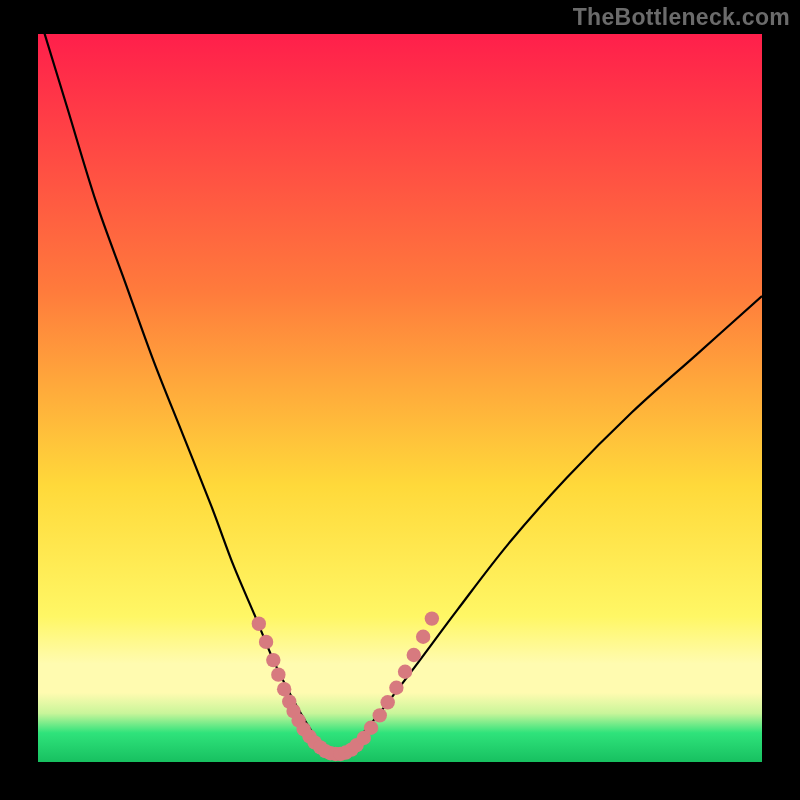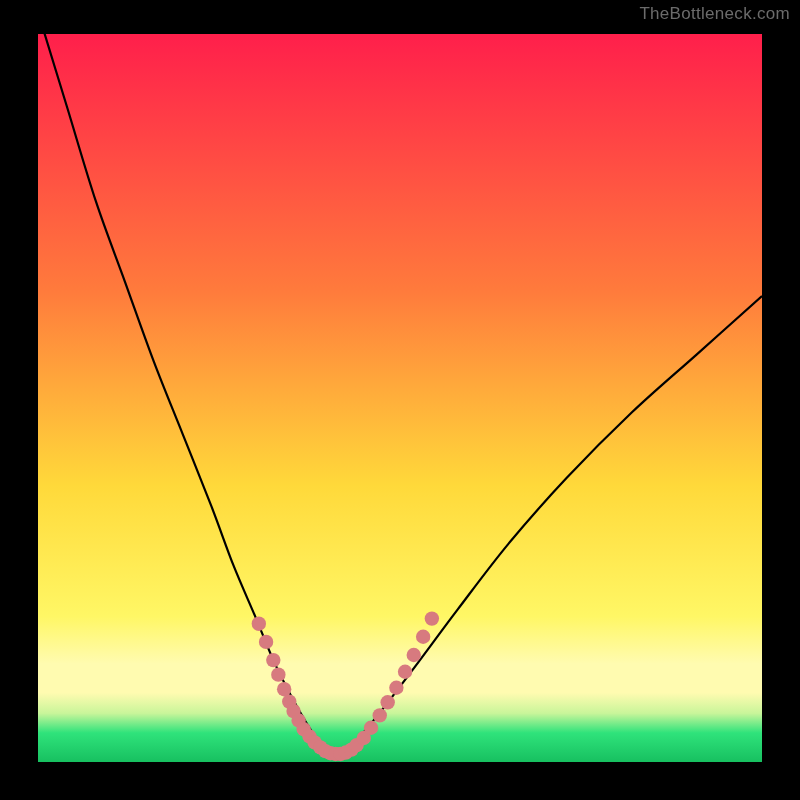--- a/index.html
+++ b/index.html
@@ -15,22 +15,22 @@
     position: relative;
     width: 800px;
     height: 800px;
     background: #000;
   }
   .watermark {
     position: absolute;
     top: 4px;
     right: 10px;
     color: #6b6b6b;
-    font-size: 17px;
-    font-weight: 400;
+    font-size: 23px;
+    font-weight: 700;
     letter-spacing: 0.3px;
     z-index: 10;
   }
   .plot {
     position: absolute;
     left: 38px;
     top: 34px;
     width: 724px;
     height: 728px;
     overflow: hidden;

